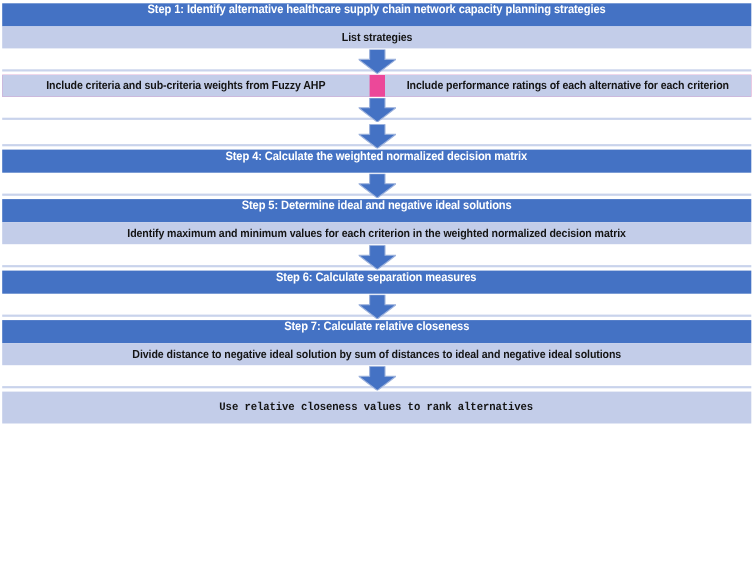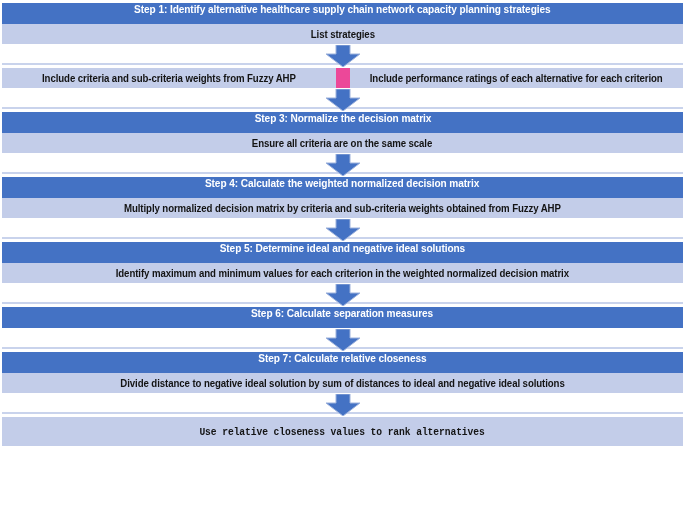--- a/index.html
+++ b/index.html
@@ -82,46 +82,31 @@
     </div>
   </section>
 
   <div class="gap">
     <div class="sep-line"></div>
     <svg width="34" height="22" viewBox="0 0 34 22">
       <polygon points="10,0 24,0 24,9 34,9 17,22 0,9 10,9" fill="var(--arrow-blue)" stroke="var(--arrow-outline)" stroke-width="1"></polygon>
     </svg>
   </div>
 
-  <section>
-    <div class="step-header">
-      <span class="hdr-text">Step 3: Normalize the decision matrix</span>
-    </div>
-    <div class="step-body">
-      <div class="cell">
-        <span class="cell-text">Ensure all criteria are on the same scale</span>
-      </div>
-    </div>
-  </section>
 
   <div class="gap">
     <div class="sep-line"></div>
     <svg width="34" height="22" viewBox="0 0 34 22">
       <polygon points="10,0 24,0 24,9 34,9 17,22 0,9 10,9" fill="var(--arrow-blue)" stroke="var(--arrow-outline)" stroke-width="1"></polygon>
     </svg>
   </div>
 
   <section>
     <div class="step-header">
       <span class="hdr-text">Step 4: Calculate the weighted normalized decision matrix</span>
-    </div>
-    <div class="step-body">
-      <div class="cell">
-        <span class="cell-text">Multiply normalized decision matrix by criteria and sub-criteria weights obtained from Fuzzy AHP</span>
-      </div>
     </div>
   </section>
 
   <div class="gap">
     <div class="sep-line"></div>
     <svg width="34" height="22" viewBox="0 0 34 22">
       <polygon points="10,0 24,0 24,9 34,9 17,22 0,9 10,9" fill="var(--arrow-blue)" stroke="var(--arrow-outline)" stroke-width="1"></polygon>
     </svg>
   </div>
 

